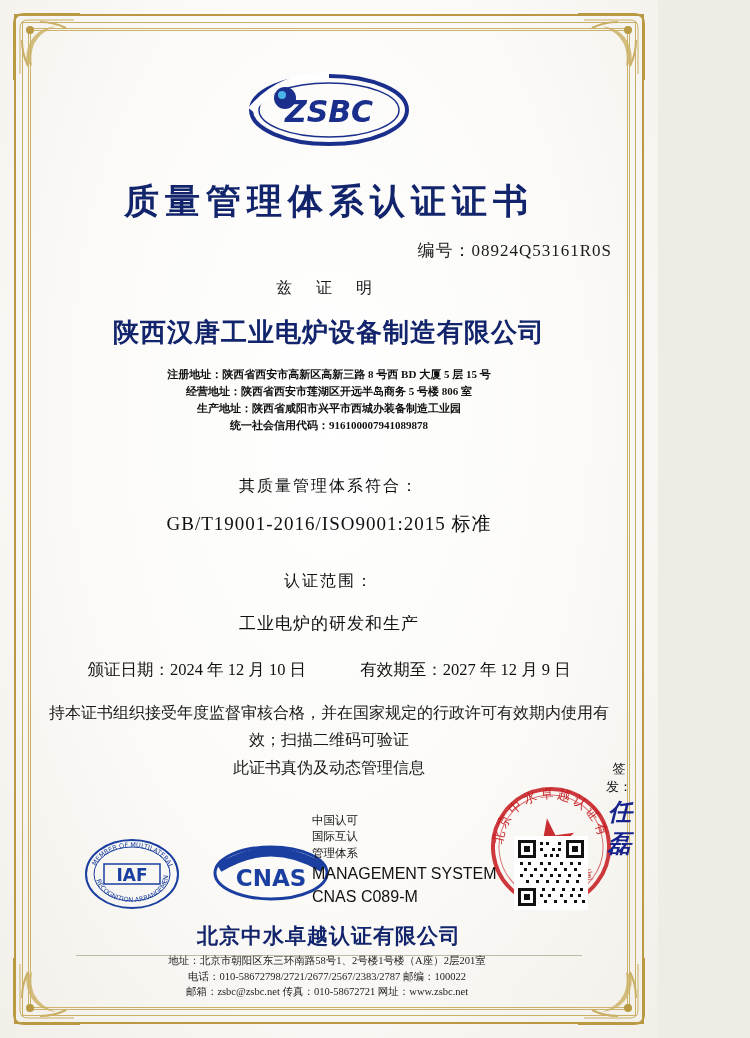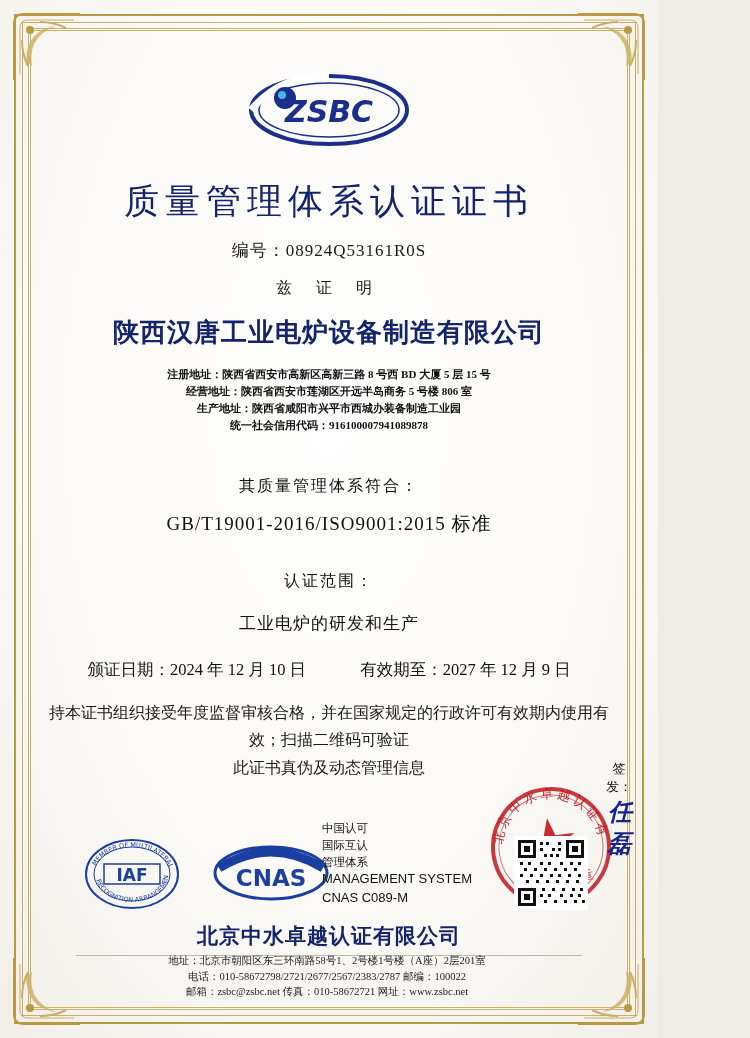--- a/index.html
+++ b/index.html
@@ -51,29 +51,30 @@
   .logo{
     margin:28px auto 0;
     width:200px;height:84px;position:relative;
   }
   .logo svg{display:block;margin:0 auto;}
 
   .title{
     margin-top:26px;
     font-size:35px;
     letter-spacing:6px;
-    font-weight:normal;
+    font-weight:bold;
     color:#12246b;
     font-family:"DejaVu Sans", sans-serif;
   }
   .cert-no{
     margin-top:14px;
     font-size:17px;
     color:#1a1a1a;
     letter-spacing:1px;
+    text-align:right;
   }
   .hereby{
     margin-top:16px;
     font-size:16px;
     letter-spacing:10px;
     color:#1a1a1a;
   }
   .company{
     margin-top:16px;
     font-size:26px;
@@ -131,25 +132,25 @@
   .marks{
     position:absolute;left:0;right:0;bottom:86px;height:120px;
   }
   .iaf{
     position:absolute;left:38px;bottom:8px;width:96px;height:72px;
   }
   .cnas{
     position:absolute;left:165px;bottom:14px;width:120px;height:62px;
   }
   .cnas-text{
-    position:absolute;left:276px;bottom:10px;
+    position:absolute;left:266px;bottom:10px;
     text-align:left;
     font-size:11.5px;line-height:1.45;color:#111;
   }
-  .cnas-text .en{font-family:"Liberation Sans", sans-serif;font-size:13px;}
+  .cnas-text .en{font-family:"Liberation Sans", sans-serif;font-size:16px;}
   .seal{
     position:absolute;left:440px;bottom:6px;width:130px;height:130px;
   }
   .sign{
     position:absolute;left:560px;bottom:58px;
     font-size:13px;color:#111;
   }
   .sign .name{
     font-size:24px;color:#16238c;
     font-family:"DejaVu Sans", sans-serif;

